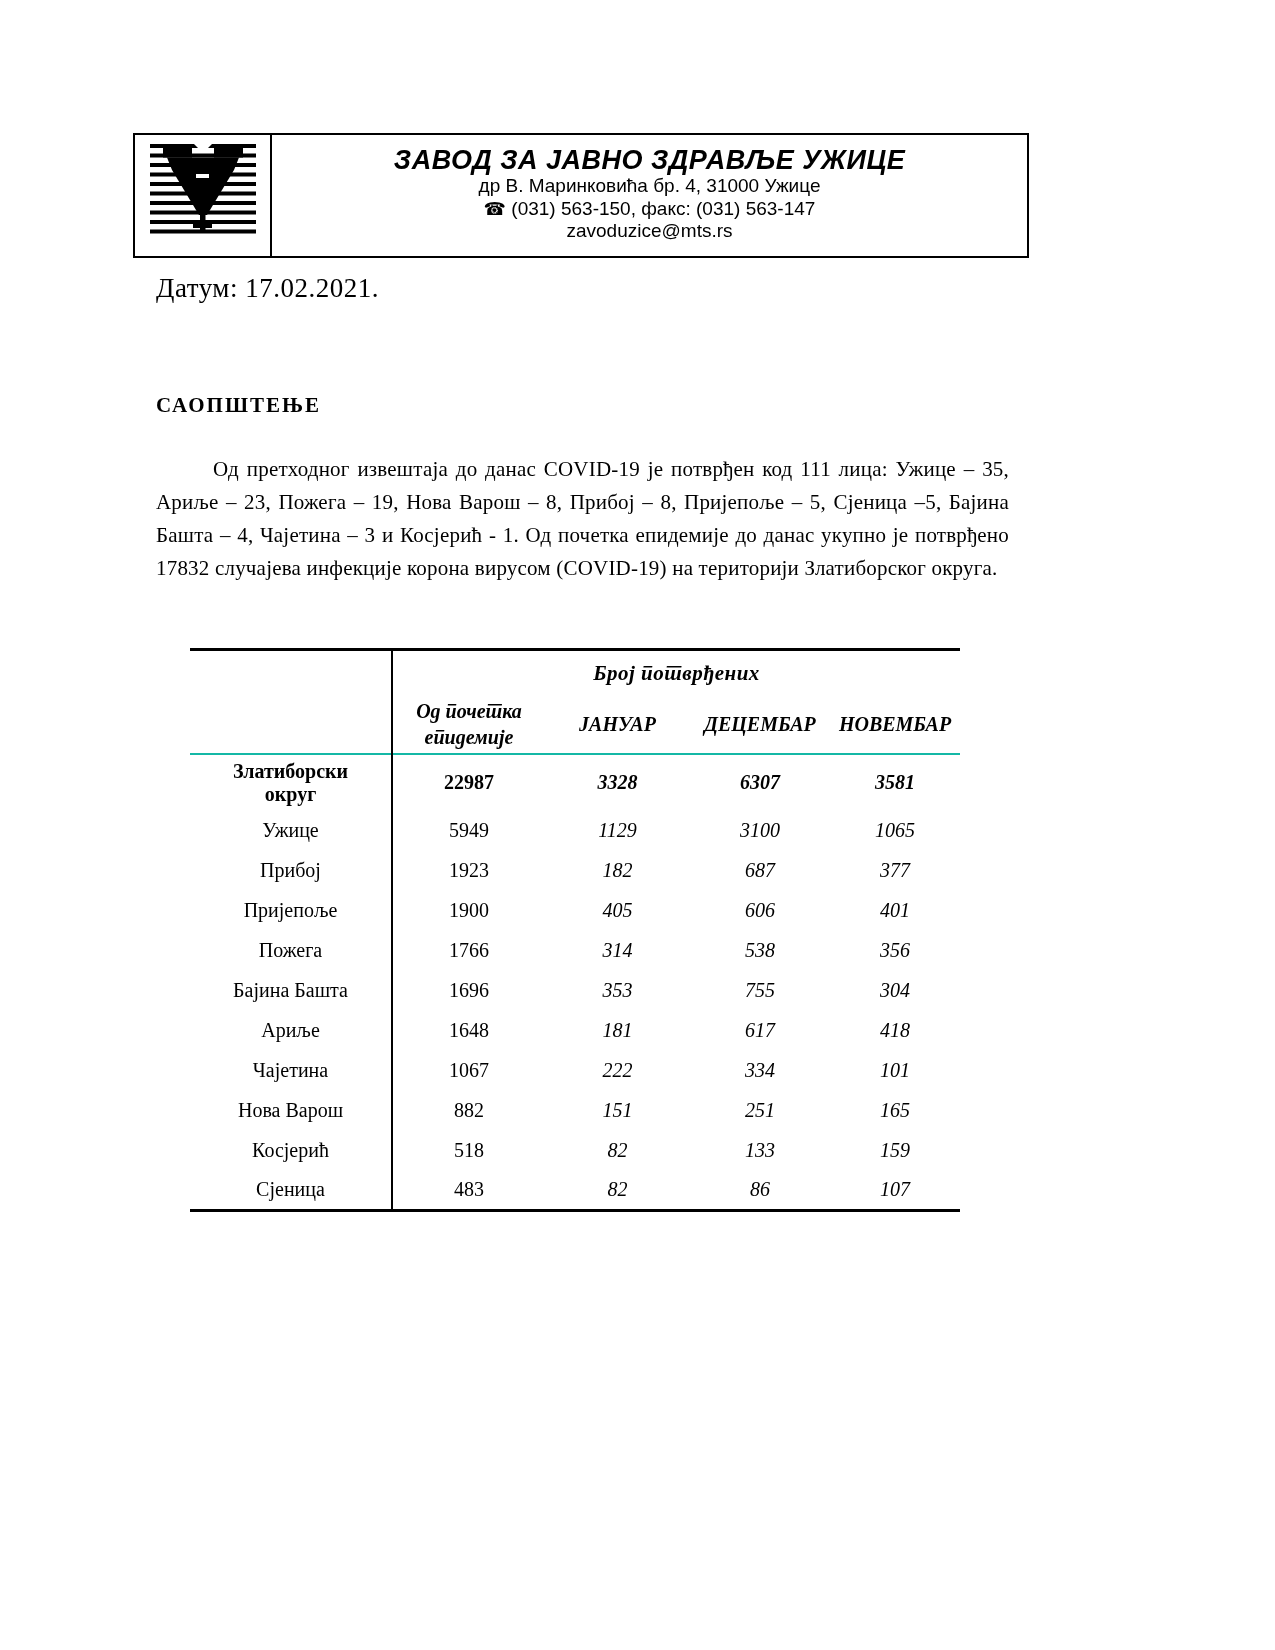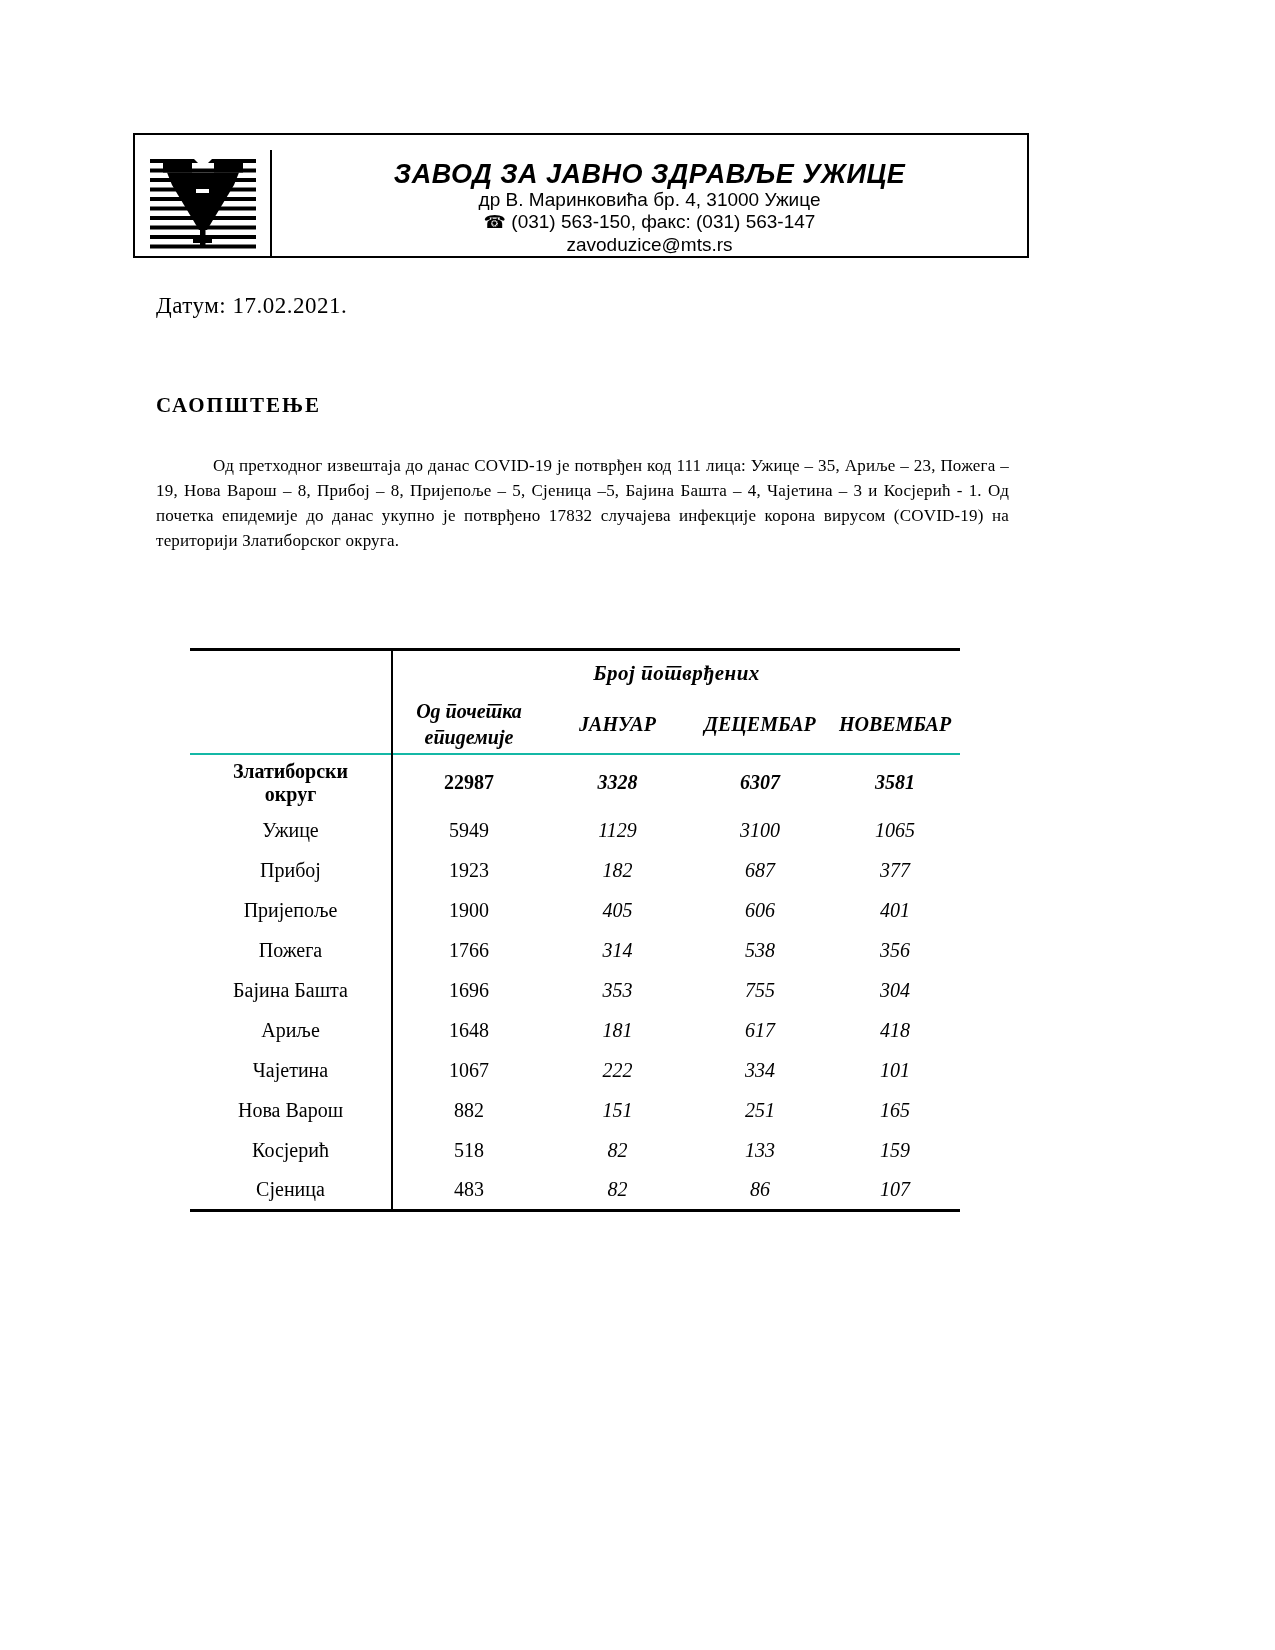--- a/index.html
+++ b/index.html
@@ -12,21 +12,20 @@
     overflow:hidden;
   }
   .page { position:relative; width:1275px; height:1650px; background:#fff; }
 
   
   .letterhead {
     position:absolute; left:133px; top:133px;
     width:896px; height:125px;
     border:2px solid #000;
     display:flex;
-    align-items:flex-end;
   }
   .logo-cell {
     width:137px; flex:0 0 137px;
     border-right:2px solid #000;
     display:flex; justify-content:center; align-items:flex-start;
     padding-top:9px;
   }
   .logo-cell svg { display:block; }
   .info-cell {
     flex:1; text-align:center;
@@ -35,31 +34,31 @@
   }
   .org-name {
     font-size:27px; font-weight:bold; font-style:italic;
     letter-spacing:0.5px; line-height:30px;
   }
   .org-line { font-size:19px; line-height:22.5px; }
   .phone-icon { font-family:"DejaVu Sans",sans-serif; font-size:18px; }
 
   
   .date-line {
-    position:absolute; left:156px; top:293px;
-    font-size:23px; letter-spacing:0.5px;
+    position:absolute; left:156px; top:273px;
+    font-size:27px; letter-spacing:0.5px;
   }
   .report-title {
     position:absolute; left:156px; top:393px; width:852px;
     font-weight:bold; font-size:21px;
     letter-spacing:2px;
   }
   .report-paragraph {
     position:absolute; left:156px; top:453px; width:853px;
-    font-size:17px; line-height:25px;
+    font-size:21px; line-height:33px;
     text-align:justify; text-indent:57px;
     letter-spacing:0.2px;
   }
 
   
   .table-wrap { position:absolute; left:190px; top:648px; }
   table.cases {
     width:770px; border-collapse:collapse; table-layout:fixed;
     border-top:3px solid #000; border-bottom:3px solid #000;
     font-size:20px;

